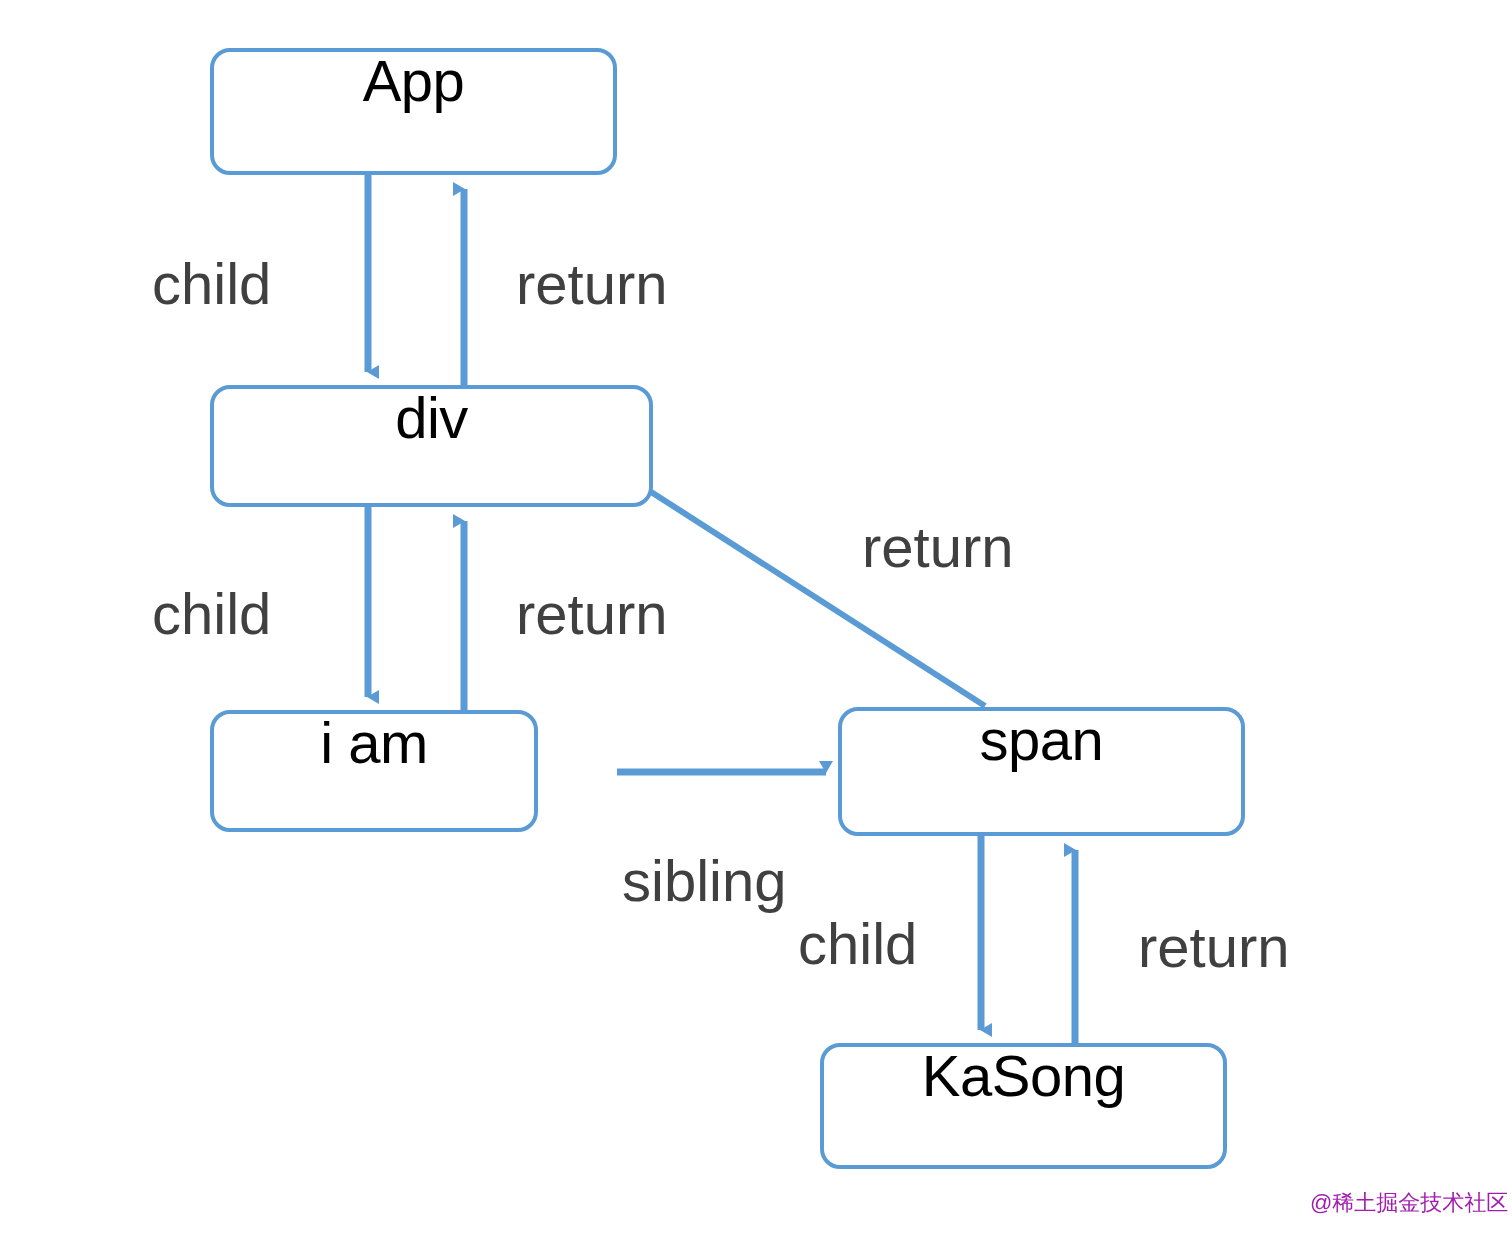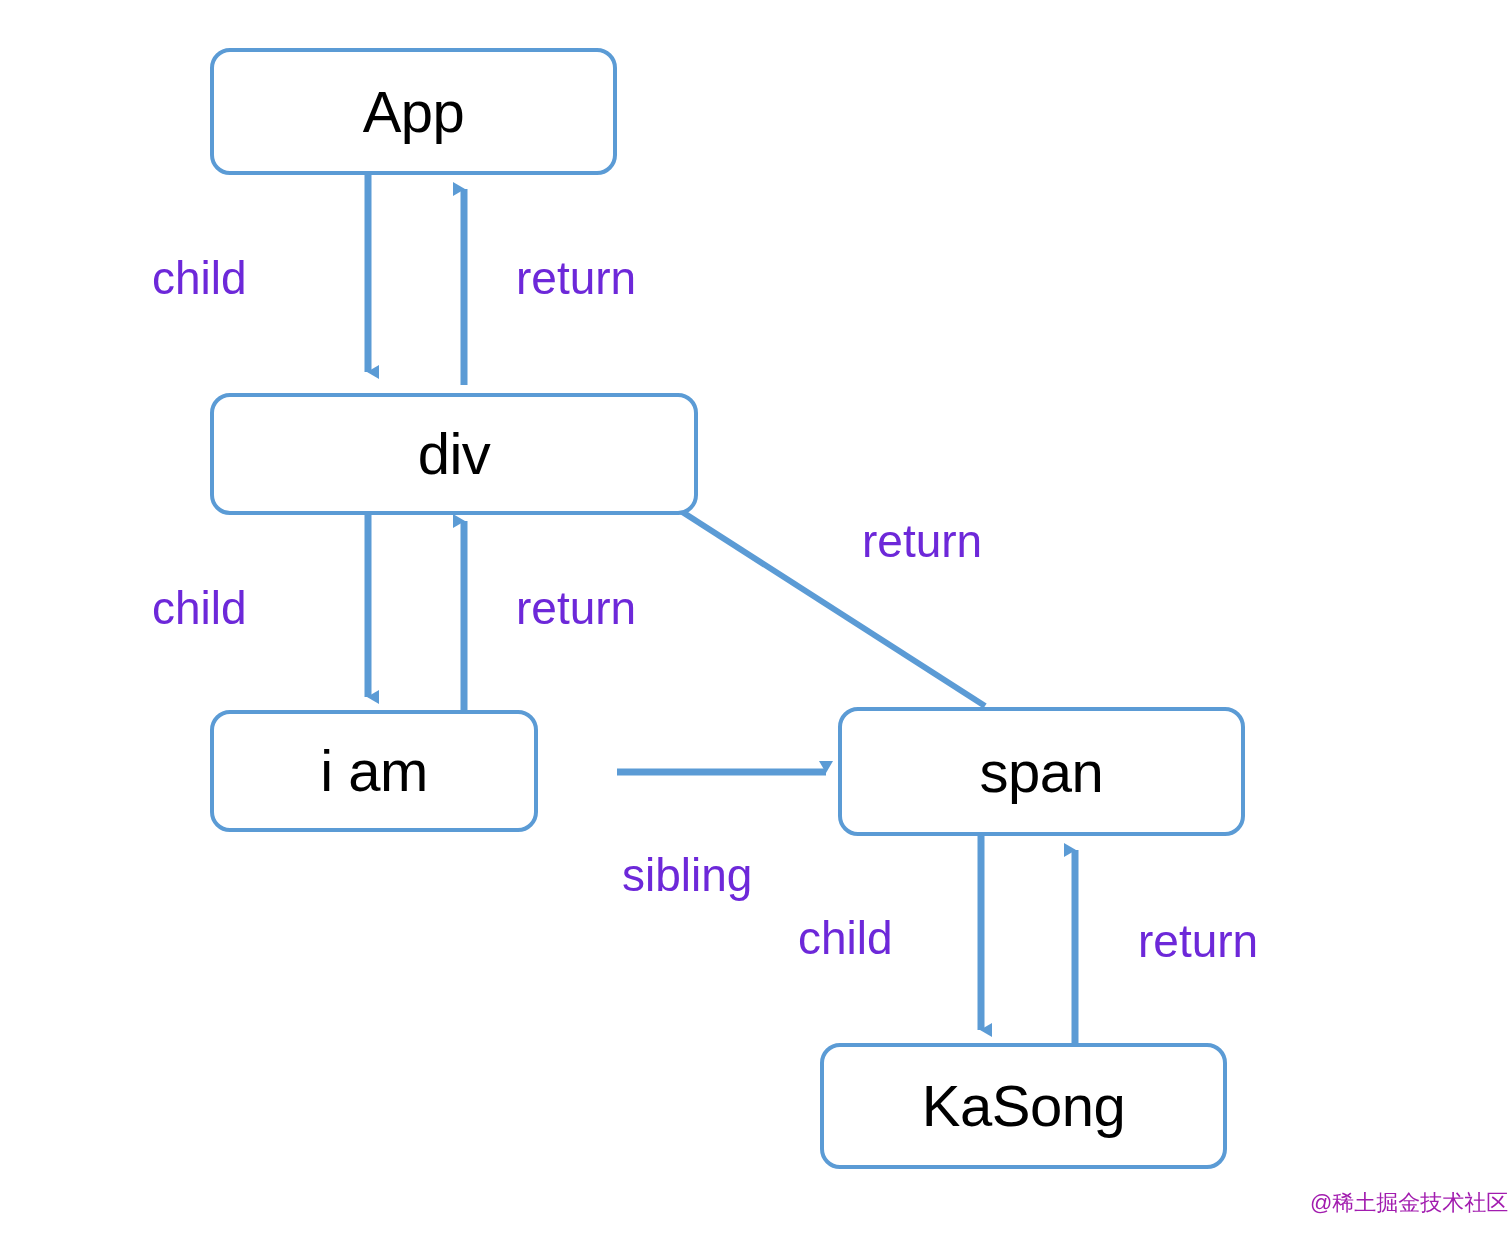--- a/index.html
+++ b/index.html
@@ -28,42 +28,42 @@
     height: 1250px;
     pointer-events: none;
   }
   .node-box {
     position: absolute;
     box-sizing: border-box;
     background: #ffffff;
     border: 4px solid #5b9bd5;
     border-radius: 20px;
     display: flex;
-    align-items: center;
+    align-items: flex-start;
     justify-content: center;
     z-index: 3;
   }
   .node-label {
     color: #000000;
     font-size: 58px;
     line-height: 1;
     letter-spacing: -0.5px;
     white-space: nowrap;
     font-weight: 400;
   }
   .edge-label {
     position: absolute;
-    color: #6d28d9;
-    font-size: 46px;
+    color: #404040;
+    font-size: 58px;
     line-height: 1;
     white-space: nowrap;
     z-index: 4;
   }
   #node-app    { left: 210px; top: 48px;   width: 407px; height: 127px; }
-  #node-div    { left: 210px; top: 385px;  width: 488px; height: 122px; margin-top: 8px; }
+  #node-div    { left: 210px; top: 385px;  width: 443px; height: 122px; }
   #node-iam    { left: 210px; top: 710px;  width: 328px; height: 122px; }
   #node-span   { left: 838px; top: 707px;  width: 407px; height: 129px; }
   #node-kasong { left: 820px; top: 1043px; width: 407px; height: 126px; }
 
   #label-child-1   { left: 152px;  top: 255px; }
   #label-return-1  { left: 516px;  top: 255px; }
   #label-child-2   { left: 152px;  top: 585px; }
   #label-return-2  { left: 516px;  top: 585px; }
   #label-return-3  { left: 862px;  top: 518px; }
   #label-sibling   { left: 622px;  top: 852px; }

